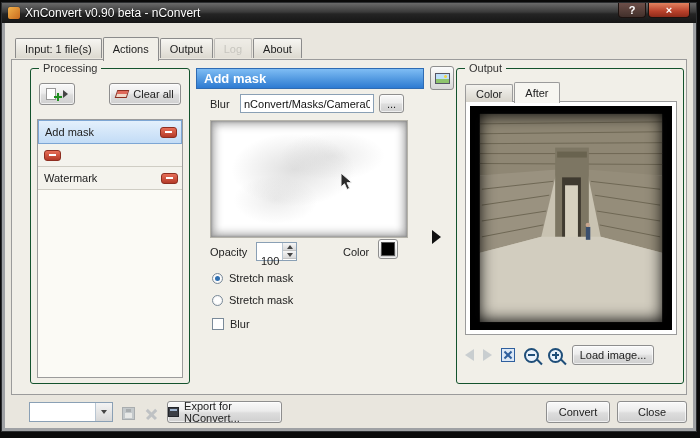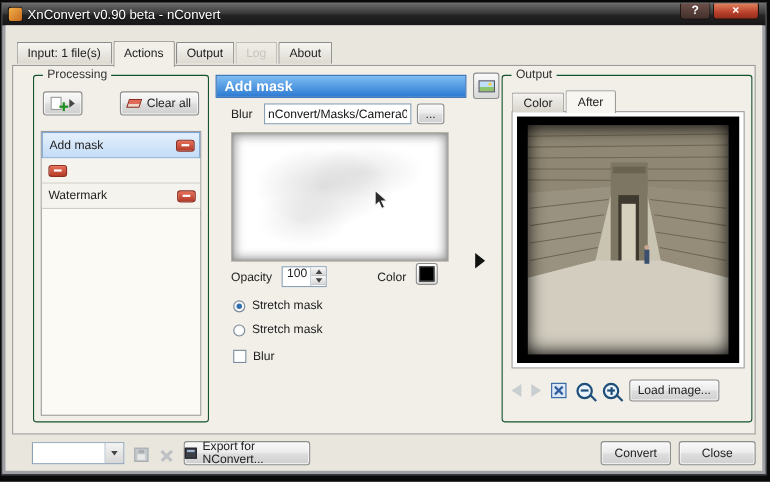--- a/index.html
+++ b/index.html
@@ -78,21 +78,21 @@
     background:
       radial-gradient(closest-side at 42% 42%, rgba(140,140,140,.28), transparent 75%),
       radial-gradient(closest-side at 62% 30%, rgba(150,150,150,.20), transparent 70%),
       radial-gradient(closest-side at 33% 68%, rgba(150,150,150,.18), transparent 65%),
       #ffffff;
     border:1px solid #b5b3aa;
     box-shadow:inset 0 0 9px 3px rgba(85,85,85,.55), inset 0 0 2px 1px rgba(120,120,120,.4)}
   .cursor{position:absolute;left:66%;top:44%}
   
   .spin{position:absolute;display:flex;border:1px solid #8aa0b5;background:#fff;box-sizing:border-box}
-  .spin .val{width:24px;padding:0 2px 2px 4px;font-size:11px}
+  .spin .val{width:24px;padding:12px 2px 2px 4px;font-size:11px}
   .spin .btns{display:flex;flex-direction:column;border-left:1px solid #b9c6d2}
   .spin .sb{width:13px;height:8px;display:flex;align-items:center;justify-content:center;
     background:linear-gradient(#f6f6f6,#d9d9d9);border-bottom:1px solid #c3c3c3;box-sizing:border-box}
   .tri-up{width:0;height:0;border-left:3px solid transparent;border-right:3px solid transparent;border-bottom:4px solid #444}
   .tri-down{width:0;height:0;border-left:3px solid transparent;border-right:3px solid transparent;border-top:4px solid #444}
   .swatch{position:absolute;left:366px;top:179px;width:20px;height:20px;padding:0}
   .swatch i{display:block;width:12px;height:12px;background:#000;border:1px solid #555}
   
   .opt{position:absolute;display:flex;align-items:center;gap:6px}
   .radio{width:11px;height:11px;border-radius:50%;border:1px solid #7a8a99;

